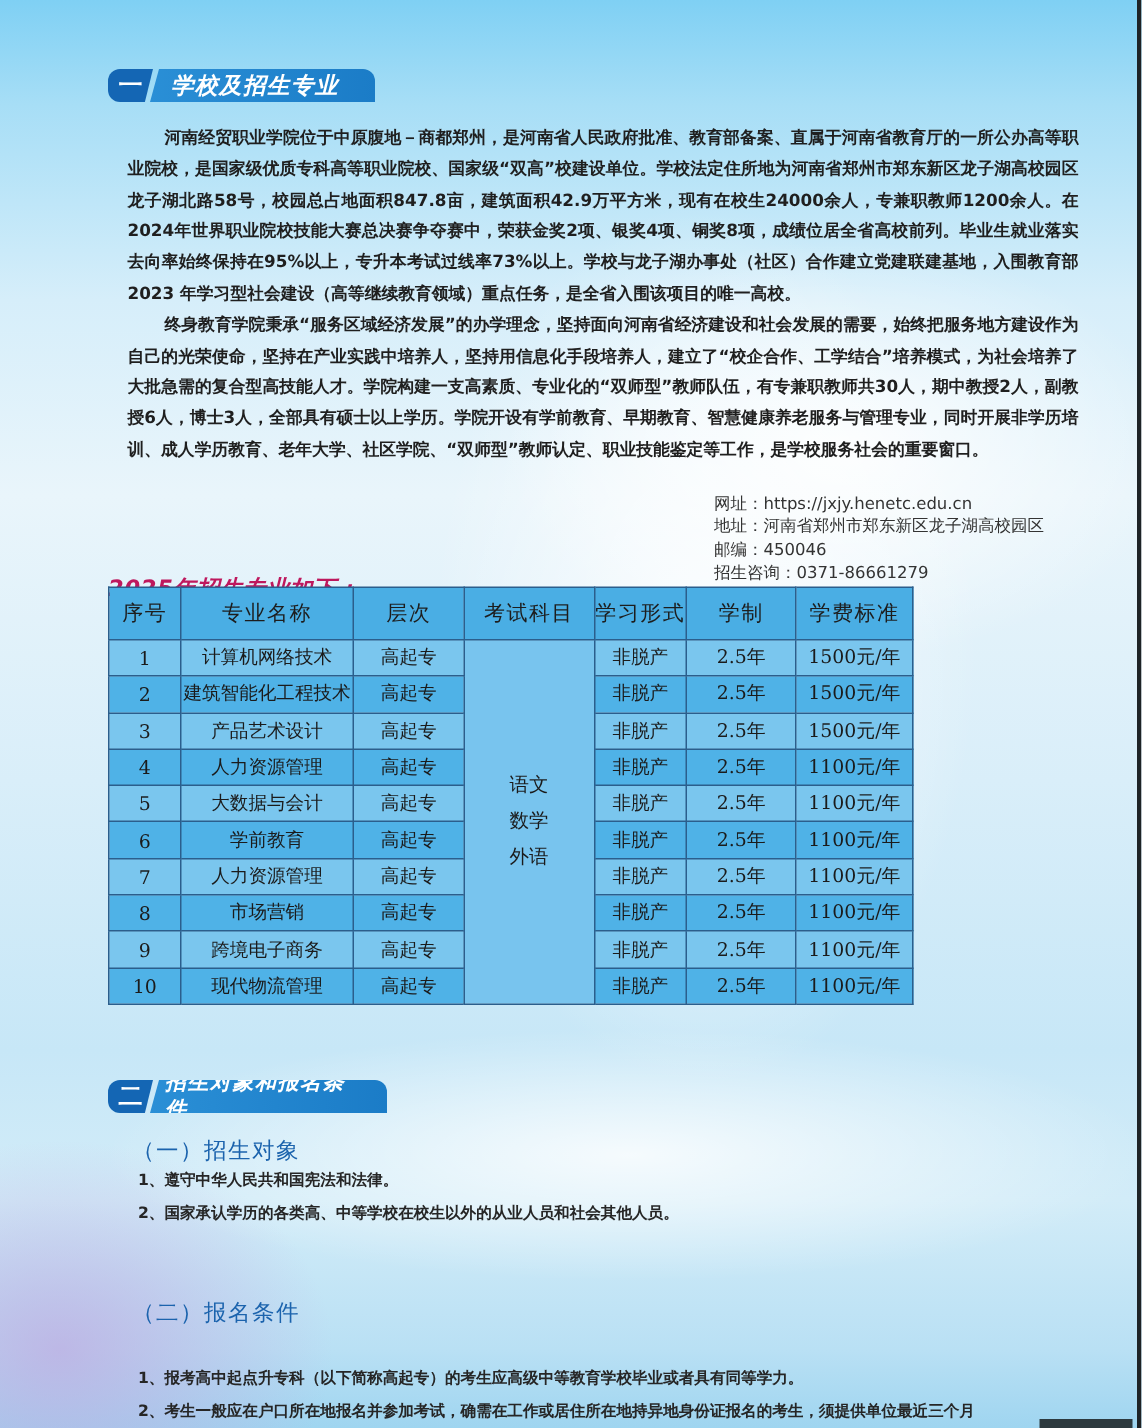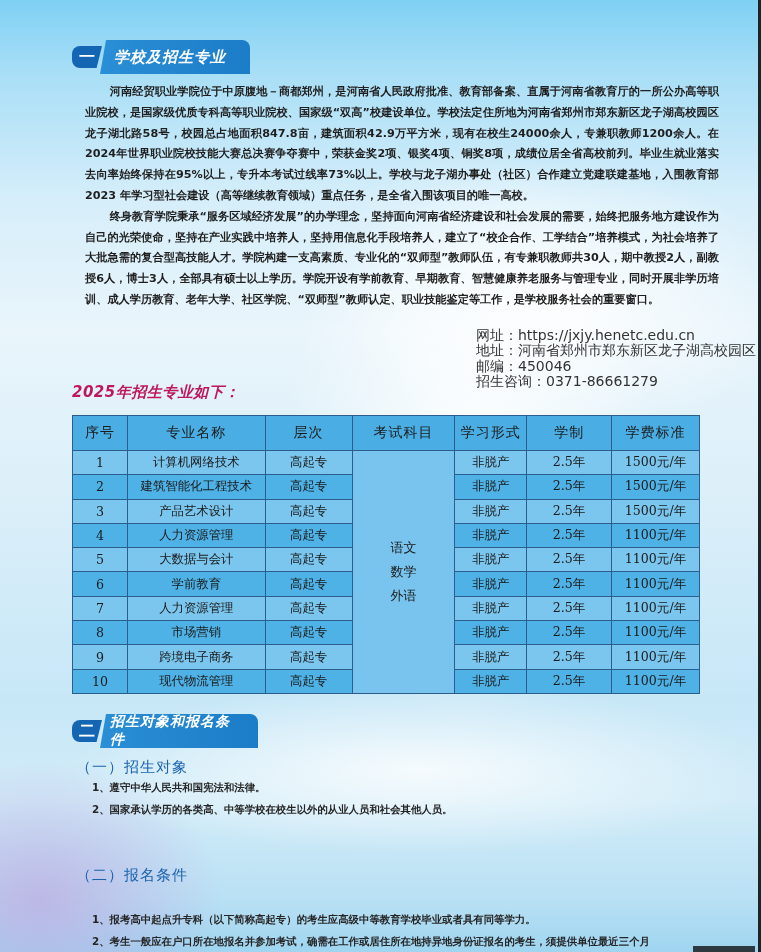--- a/index.html
+++ b/index.html
@@ -26,21 +26,21 @@
     .banner {
       position: absolute; display: flex; align-items: center; height: 22px;
     }
     .banner .num {
       width: 30px; height: 22px; background: #1466b4; color: #fff;
       border-radius: 8px 0 0 8px; display: flex; align-items: center; justify-content: center;
       font-weight: bold; font-size: 16px;
       clip-path: polygon(0 0, 100% 0, 82% 100%, 0 100%);
     }
     .banner .title {
-      height: 34px; margin-left: -2px;
+      height: 22px; margin-left: -2px;
       background: linear-gradient(90deg, #2a8fd6, #1b7cc7);
       color: #fff; font-weight: bold; font-style: italic; font-size: 15px;
       display: flex; align-items: center; padding: 0 18px 0 14px;
       border-radius: 0 8px 0 0;
       clip-path: polygon(6px 0, 100% 0, 100% 100%, 0 100%);
       letter-spacing: 1px;
     }
     .banner1 { left: 72px; top: 46px; }
     .banner1 .title { width: 150px; }
     .banner2 { left: 72px; top: 720px; }
@@ -48,51 +48,51 @@
 
     
     .intro {
       position: absolute; left: 85px; top: 82px; width: 634px;
       font-size: 11.2px; line-height: 20.8px; color: #1f1f1f; font-weight: bold;
       text-align: justify;
     }
     .intro p { text-indent: 2.2em; }
 
     .contact {
-      position: absolute; left: 476px; top: 328px; font-size: 14px; line-height: 15.4px; color: #333;
+      position: absolute; left: 476px; top: 328px; font-size: 11px; line-height: 15.4px; color: #333;
     }
 
     .table-title {
       position: absolute; left: 72px; top: 383px; font-size: 15px; font-weight: bold; font-style: italic;
       color: #be185d; letter-spacing: 0.5px;
     }
 
     
     table.majors {
-      position: absolute; left: 72px; top: 415px; width: 628px;
+      position: absolute; left: 72px; top: 391px; width: 537px;
       border-collapse: collapse; font-family: "DejaVu Serif", "Liberation Serif", serif;
       font-size: 12.6px; color: #1b1b1b;
     }
     table.majors th, table.majors td {
       border: 1.3px solid #2b5e8c; text-align: center; padding: 0;
     }
     table.majors th {
       height: 35px; background: #4aaee4; font-size: 14px; font-weight: normal; color: #1d1d1d;
       letter-spacing: 1px;
     }
     table.majors td { height: 24.3px; }
     table.majors tr.odd td { background: #7ac6ee; }
     table.majors tr.even td { background: #4fb2e7; }
     table.majors td.subjects { background: #78c4ee !important; font-size: 13px; line-height: 24px; vertical-align: middle; }
     td.name { font-family: "DejaVu Sans", sans-serif; font-size: 12.4px; }
     td.level, td.form { font-family: "DejaVu Sans", sans-serif; font-size: 12.4px; }
 
     
     .subhead {
-      position: absolute; left: 76px; font-size: 15px; color: #1b63ad; letter-spacing: 1px;
+      position: absolute; left: 88px; font-size: 15px; color: #1b63ad; letter-spacing: 1px;
     }
     .sub1 { top: 758px; }
     .sub2 { top: 866px; }
     .list {
       position: absolute; left: 92px; font-size: 10.4px; line-height: 21.8px; color: #262626; font-weight: bold;
     }
     .list1 { top: 777px; }
     .list2 { top: 909px; }
     .list .cont { padding-left: 19px; }
   </style>

